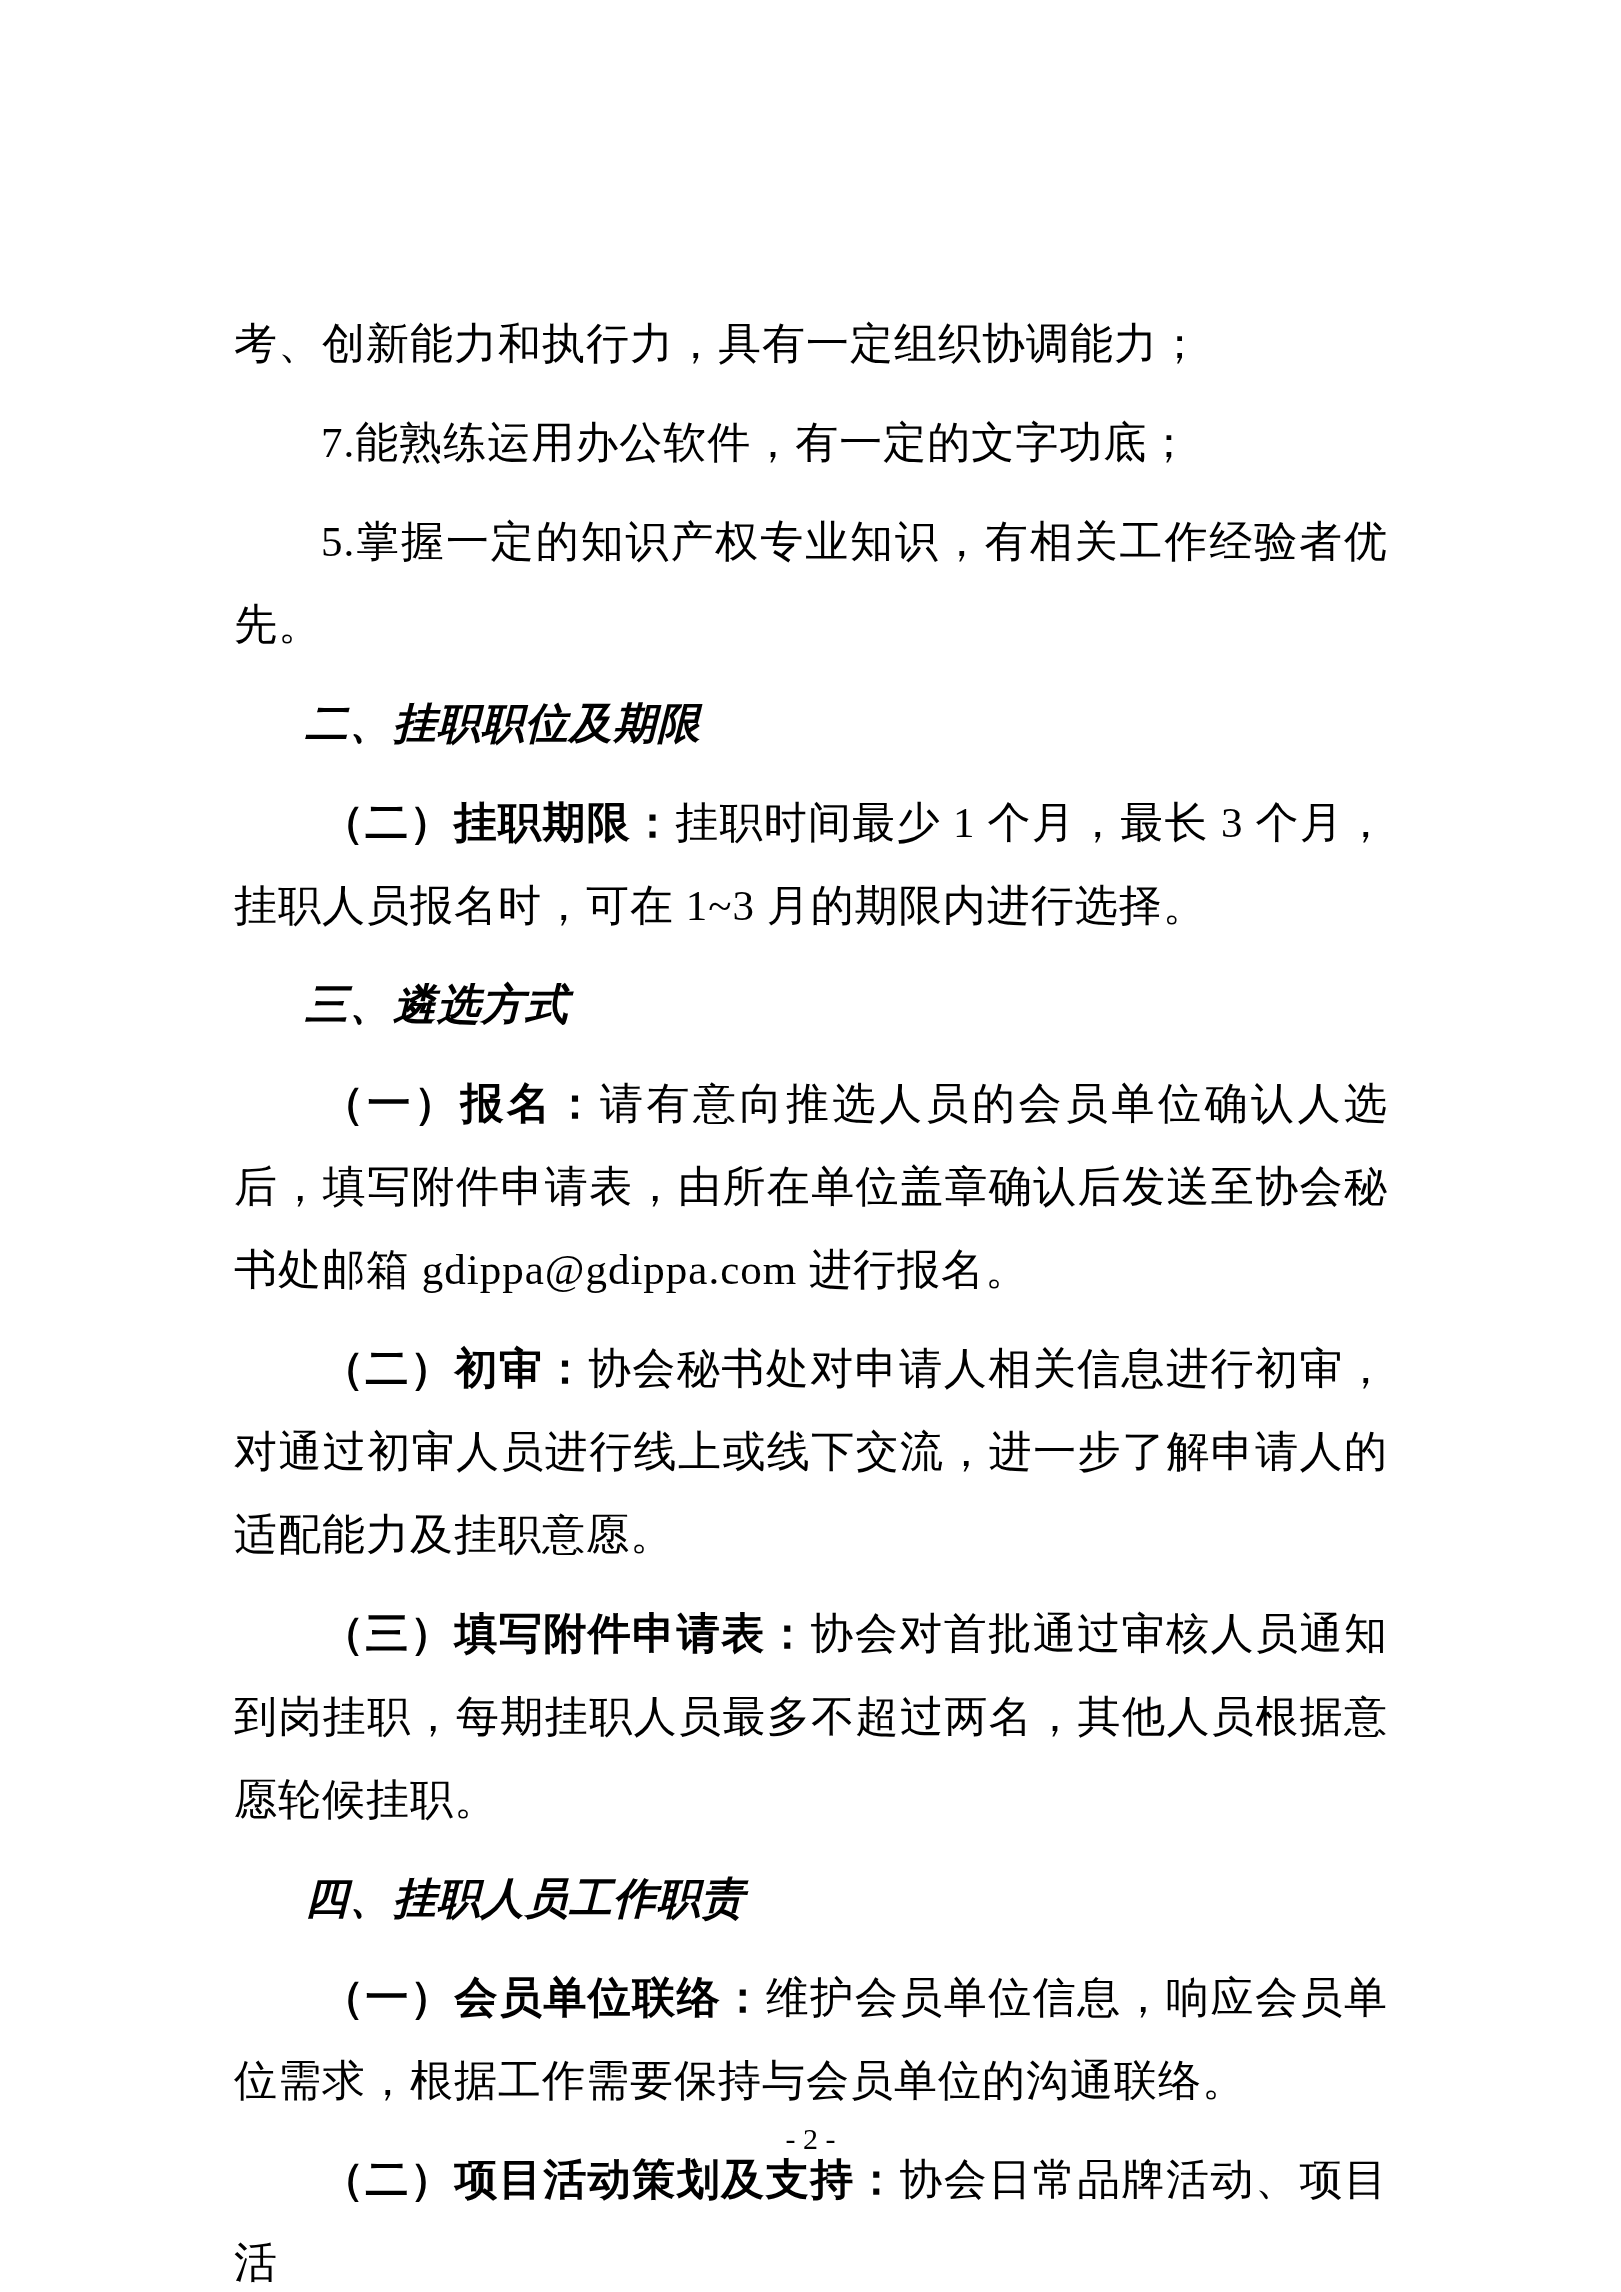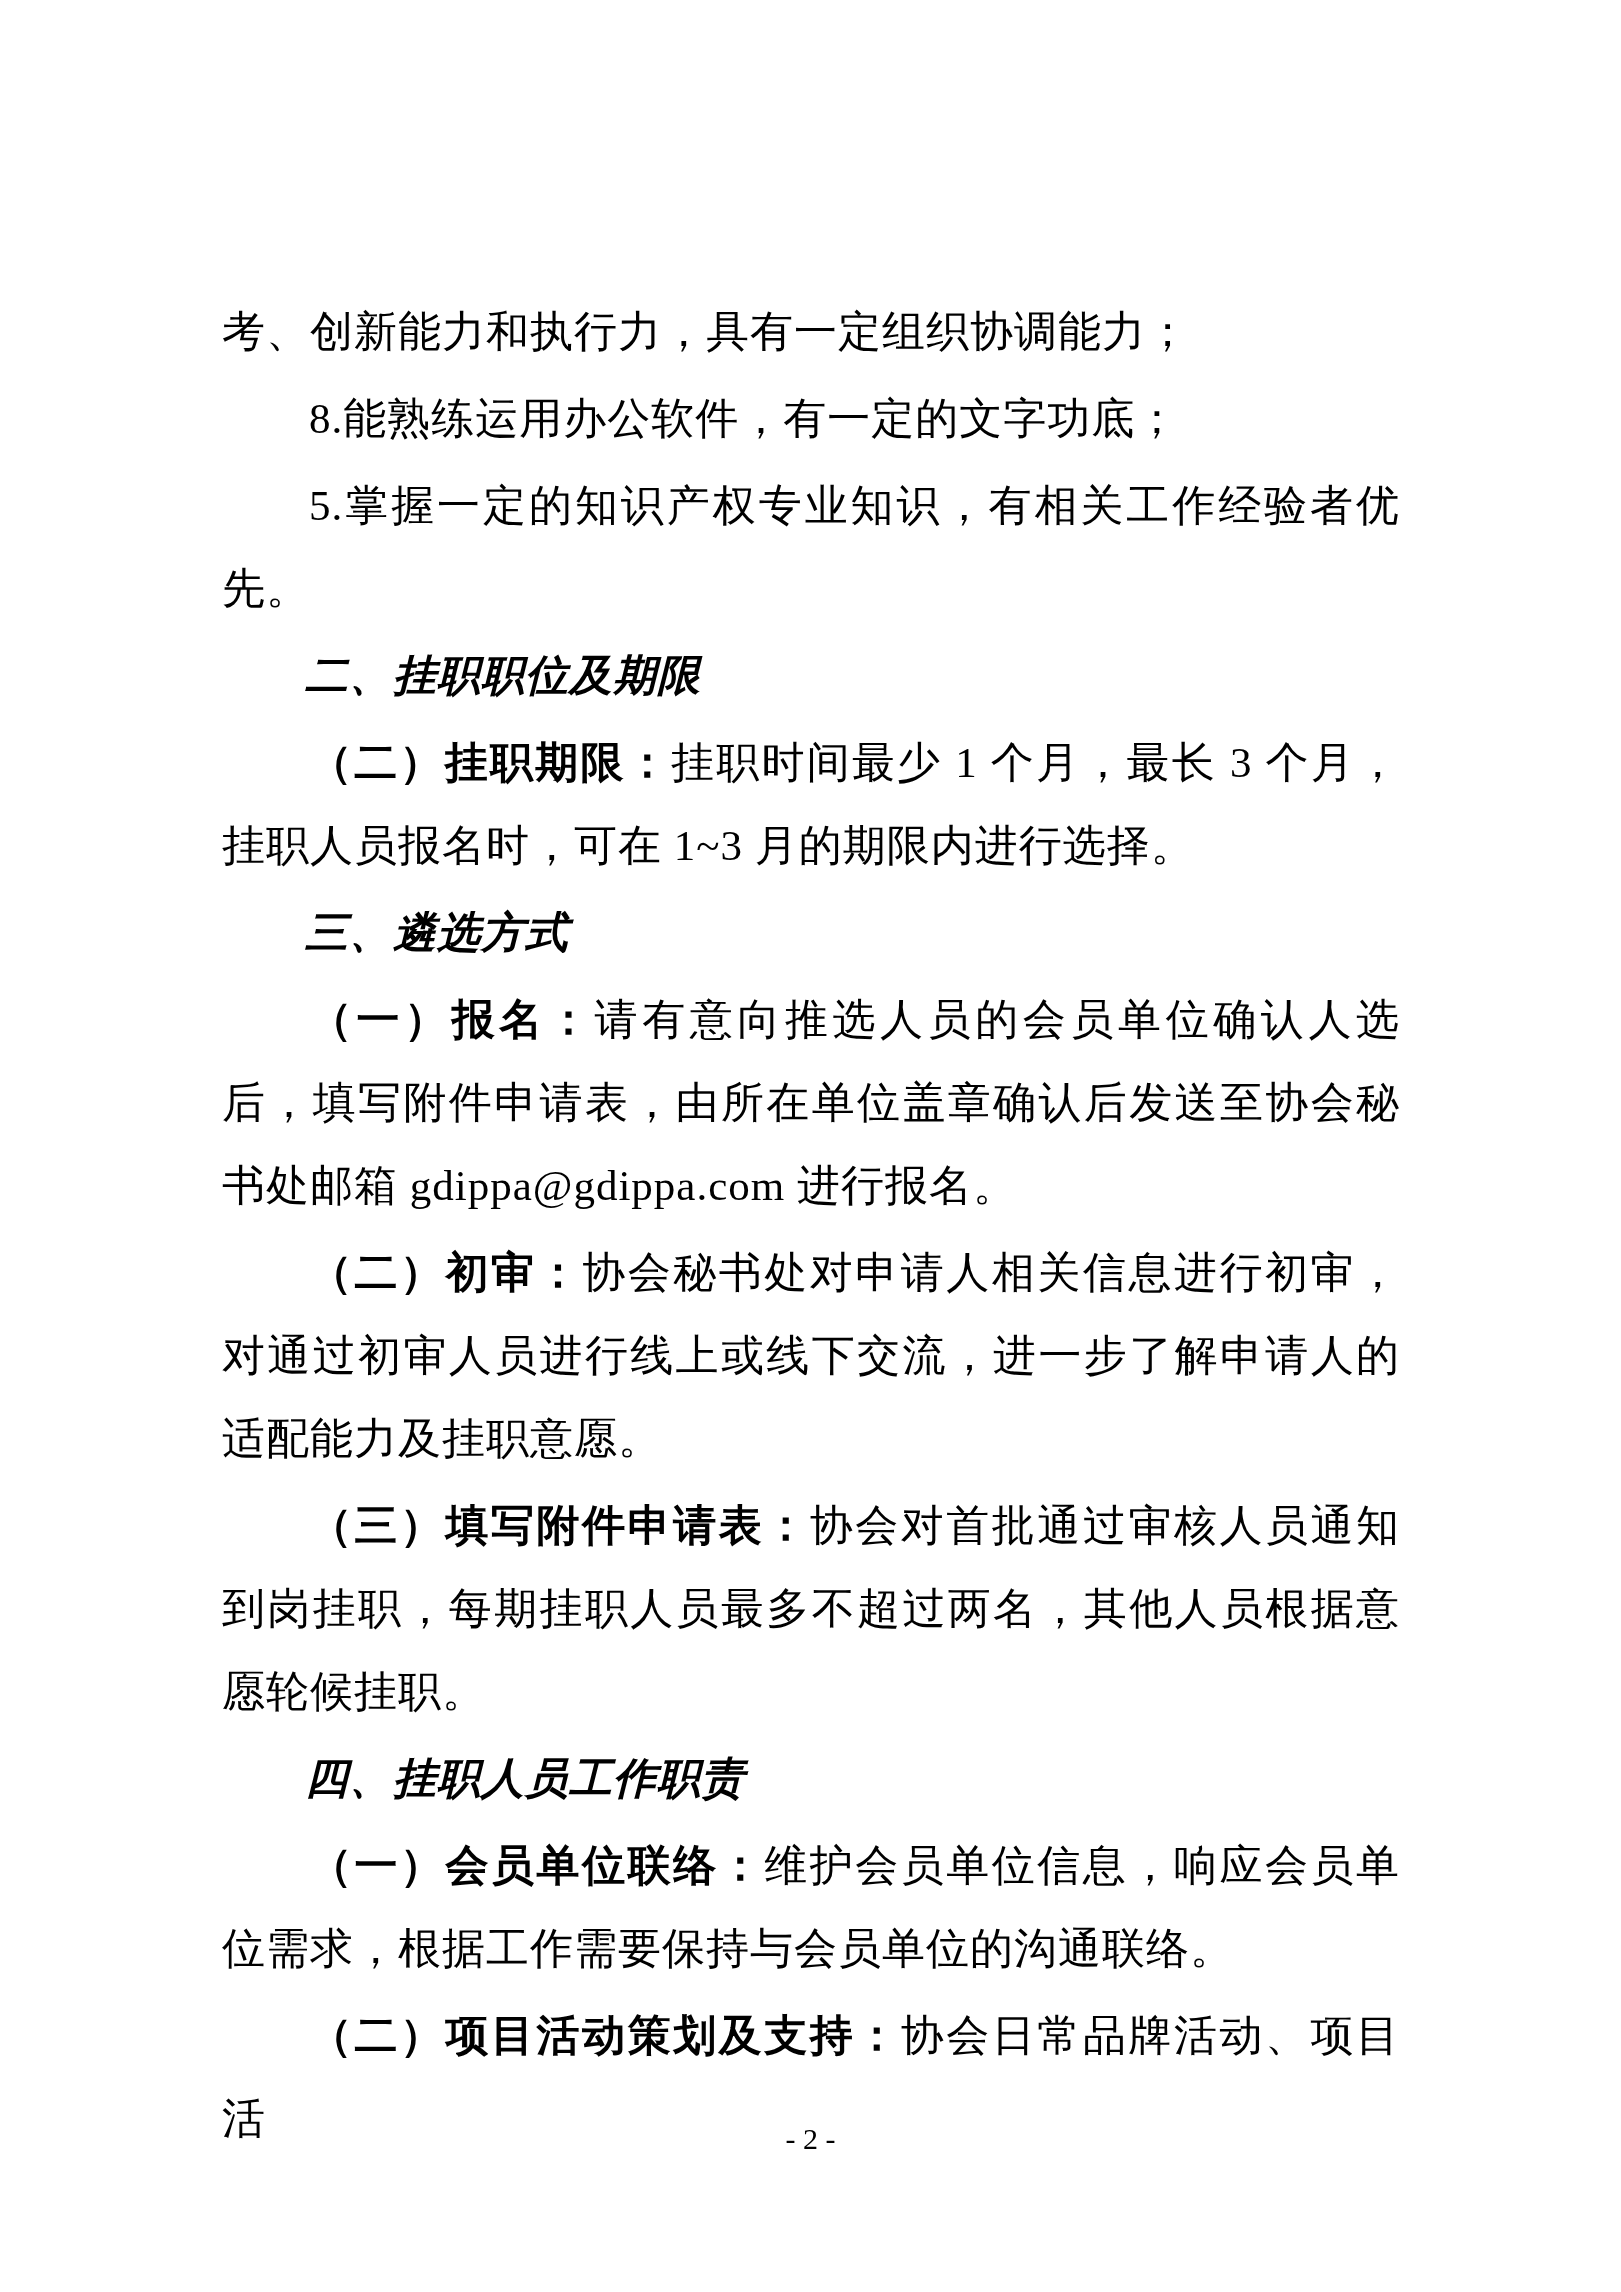--- a/index.html
+++ b/index.html
@@ -15,21 +15,21 @@
     font-family: "Liberation Serif", "DejaVu Serif", serif;
     color: #000000;
   }
   .doc-body {
     position: absolute;
     left: 218px;
     top: 286px;
     width: 1186px;
   }
   .para {
-    margin: 4px;
+    margin: 16px;
     font-size: 43px;
     line-height: 83px;
     letter-spacing: 1px;
     text-align: justify;
     text-justify: inter-character;
     font-weight: 400;
   }
   .para.indent {
     text-indent: 87px;
   }
@@ -61,21 +61,21 @@
     line-height: 43px;
     font-family: "Liberation Serif", "DejaVu Serif", serif;
     color: #000000;
   }
 </style>
 </head>
 <body>
 
 <div class="doc-body">
     <p class="para">考、创新能力和执行力，具有一定组织协调能力；</p>
-    <p class="para indent">8.能熟练运用办公软件，有一定的文字功底；</p>
+    <p class="para indent">7.能熟练运用办公软件，有一定的文字功底；</p>
     <p class="para indent">5.掌握一定的知识产权专业知识，有相关工作经验者优先。</p>
     <h2 class="heading">二、挂职职位及期限</h2>
     <p class="para indent"><strong>（二）挂职期限：</strong>挂职时间最少 1 个月，最长 3 个月，挂职人员报名时，可在 1~3 月的期限内进行选择。</p>
     <h2 class="heading">三、遴选方式</h2>
     <p class="para indent"><strong>（一）报名：</strong>请有意向推选人员的会员单位确认人选后，填写附件申请表，由所在单位盖章确认后发送至协会秘书处邮箱 gdippa@gdippa.com 进行报名。</p>
     <p class="para indent"><strong>（二）初审：</strong>协会秘书处对申请人相关信息进行初审，对通过初审人员进行线上或线下交流，进一步了解申请人的适配能力及挂职意愿。</p>
     <p class="para indent"><strong>（三）填写附件申请表：</strong>协会对首批通过审核人员通知到岗挂职，每期挂职人员最多不超过两名，其他人员根据意愿轮候挂职。</p>
     <h2 class="heading">四、挂职人员工作职责</h2>
     <p class="para indent"><strong>（一）会员单位联络：</strong>维护会员单位信息，响应会员单位需求，根据工作需要保持与会员单位的沟通联络。</p>
     <p class="para indent fill"><strong>（二）项目活动策划及支持：</strong>协会日常品牌活动、项目活</p>

